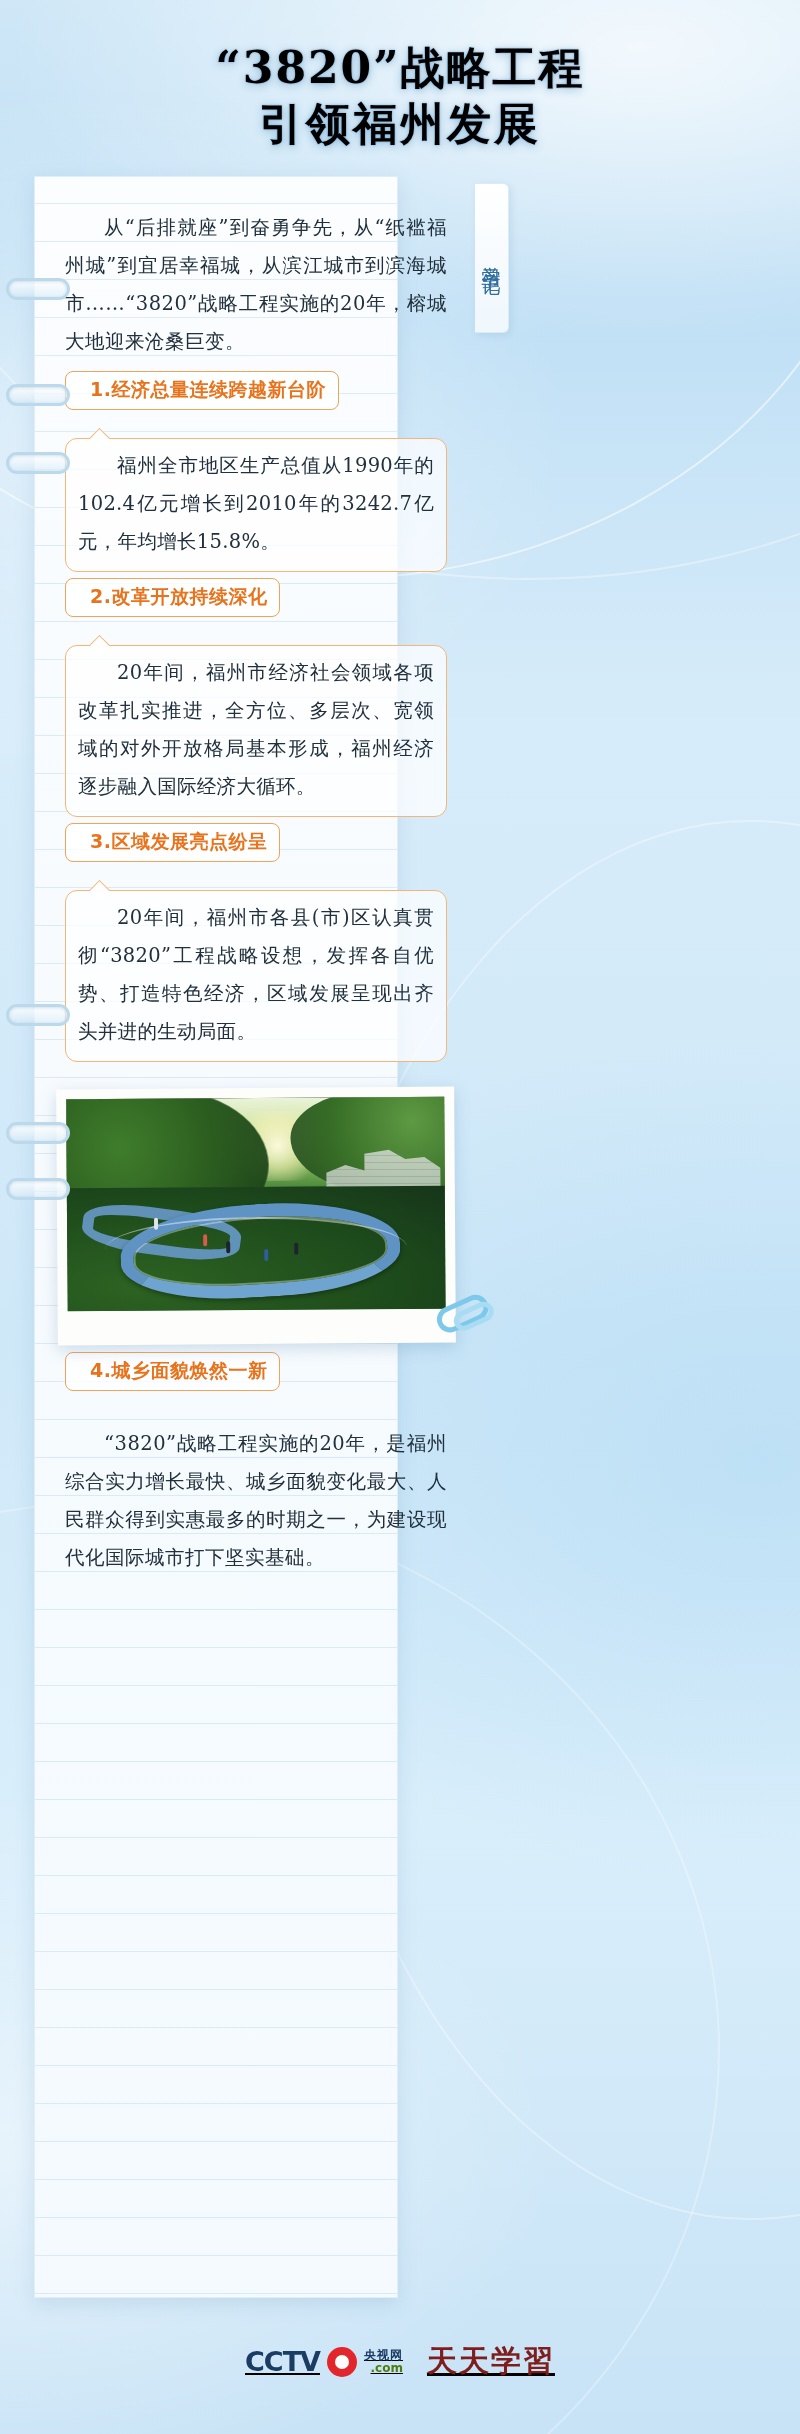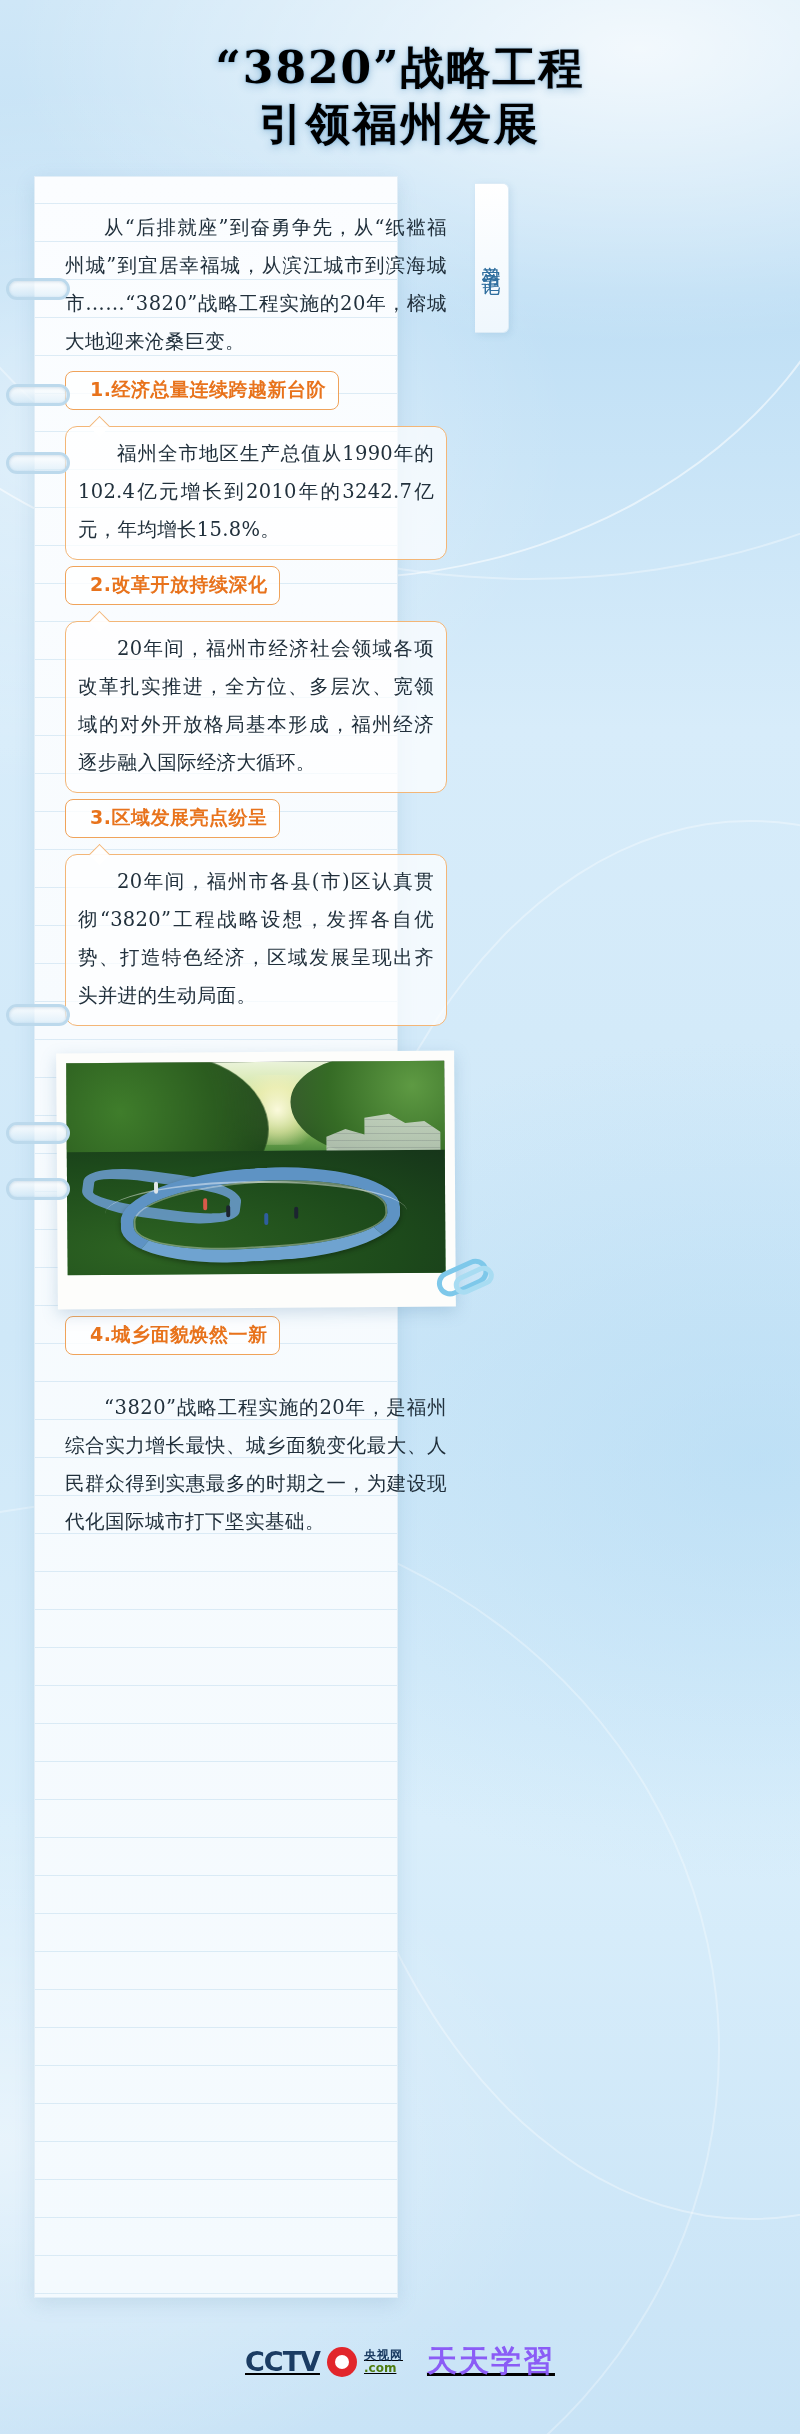--- a/index.html
+++ b/index.html
@@ -128,21 +128,21 @@
     font-weight: bold;
     font-size: 19px;
     color: #e8731c;
     border: 1.6px solid #f0a35a;
     border-radius: 8px;
     padding: 5px 12px 6px 24px;
     background: rgba(255,255,255,0.8);
     letter-spacing: 0.5px;
   }
   .sec-body {
-    margin-top: 16px;
+    margin-top: 28px;
     border: 1.6px solid #f3b677;
     border-radius: 12px;
     background: rgba(255,255,255,0.72);
     padding: 8px 12px 10px 12px;
     position: relative;
   }
   .sec-body p {
     margin: 0;
     font-size: 19.5px;
     line-height: 38px;
@@ -292,28 +292,29 @@
   }
   .cctv-eye::after {
     content: "";
     position: absolute; left: 8px; top: 8px;
     width: 14px; height: 14px; border-radius: 50%;
     background: #fff;
   }
   .cctv-sub {
     display: flex; flex-direction: column; line-height: 1.05;
     font-family: "DejaVu Sans", sans-serif;
+    align-items: flex-end;
   }
   .cctv-sub .cn { font-size: 12px; color: #1b3c63; font-weight: bold; letter-spacing: 1px;}
   .cctv-sub .en { font-size: 12px; color: #4d7c0f; font-weight: bold; }
   .brand-cn {
     font-family: "DejaVu Serif", serif;
     font-size: 30px;
     font-weight: bold;
-    color: #8b5cf6;
+    color: #7f1d1d;
     letter-spacing: 2px;
   }
 </style>
 </head>
 <body>
 
 <div class="bg-wash"></div>
 <div class="bg-curve c1"></div>
 <div class="bg-curve c2"></div>
 <div class="bg-curve c3"></div>

